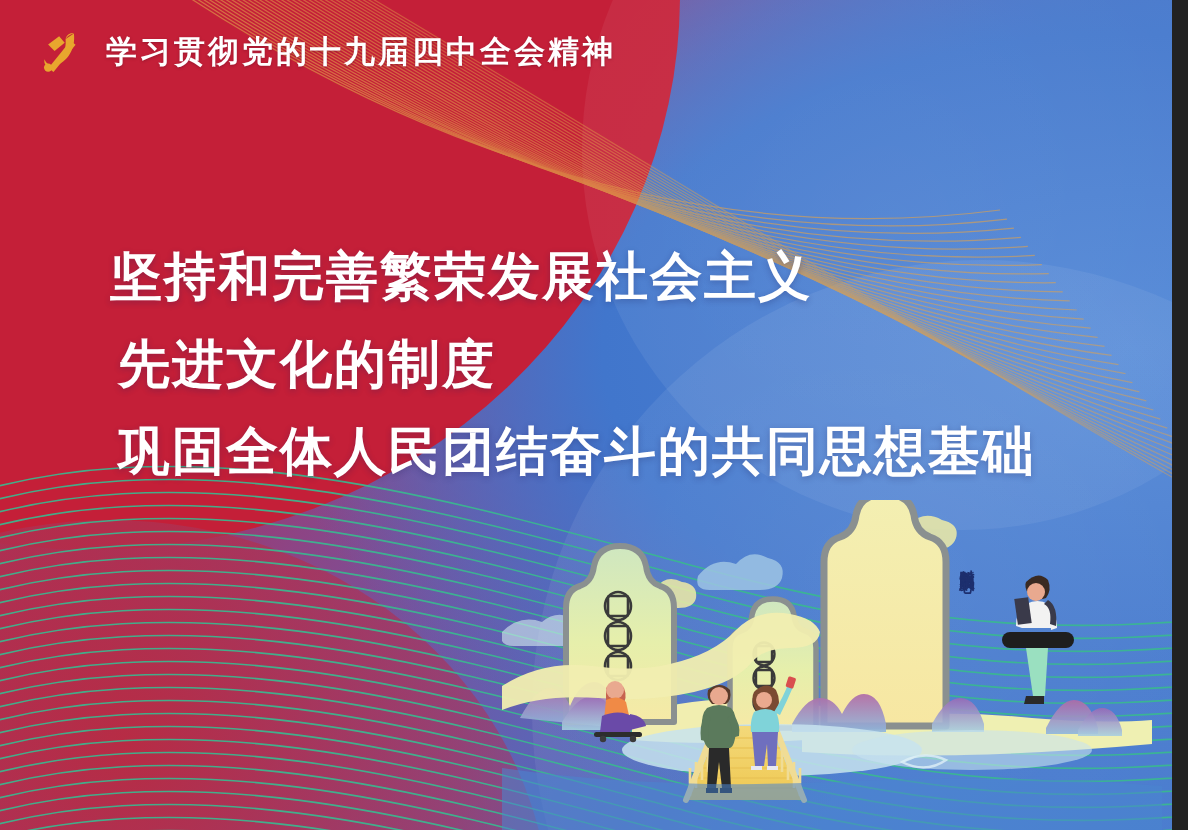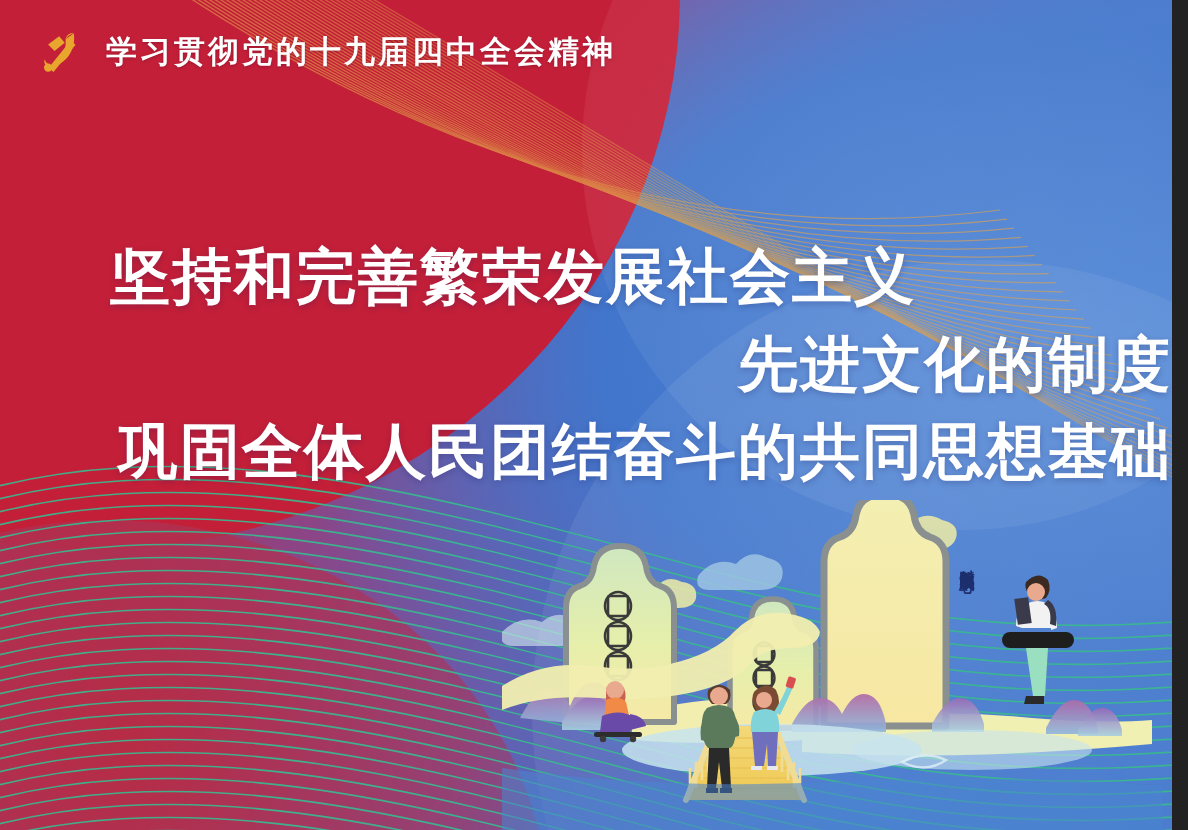--- a/index.html
+++ b/index.html
@@ -83,29 +83,29 @@
     text-shadow:0 1px 3px rgba(70,10,30,.35);
     font-family:"DejaVu Sans","Liberation Sans",sans-serif;
   }
 
   
   .headline{
     position:absolute;left:110px;top:232px;
     z-index:12;
     color:#ffffff;
     font-weight:bold;
-    font-size:60px;
+    font-size:52px;
     line-height:88px;
     letter-spacing:2px;
     white-space:nowrap;
     text-shadow:0 2px 6px rgba(30,30,90,.28);
     font-family:"DejaVu Sans","Liberation Sans",sans-serif;
   }
   .headline .hl-line{display:block;}
-  .hl-2{padding-left:8px;text-align:right;}
+  .hl-2{padding-left:8px;}
   .hl-3{padding-left:8px;font-family:Liberation Serif, serif;}
 
   
   .illus{
     position:absolute;right:10px;bottom:0;
     width:660px;height:330px;
     z-index:8;
   }
   .bld-label{
     position:absolute;

